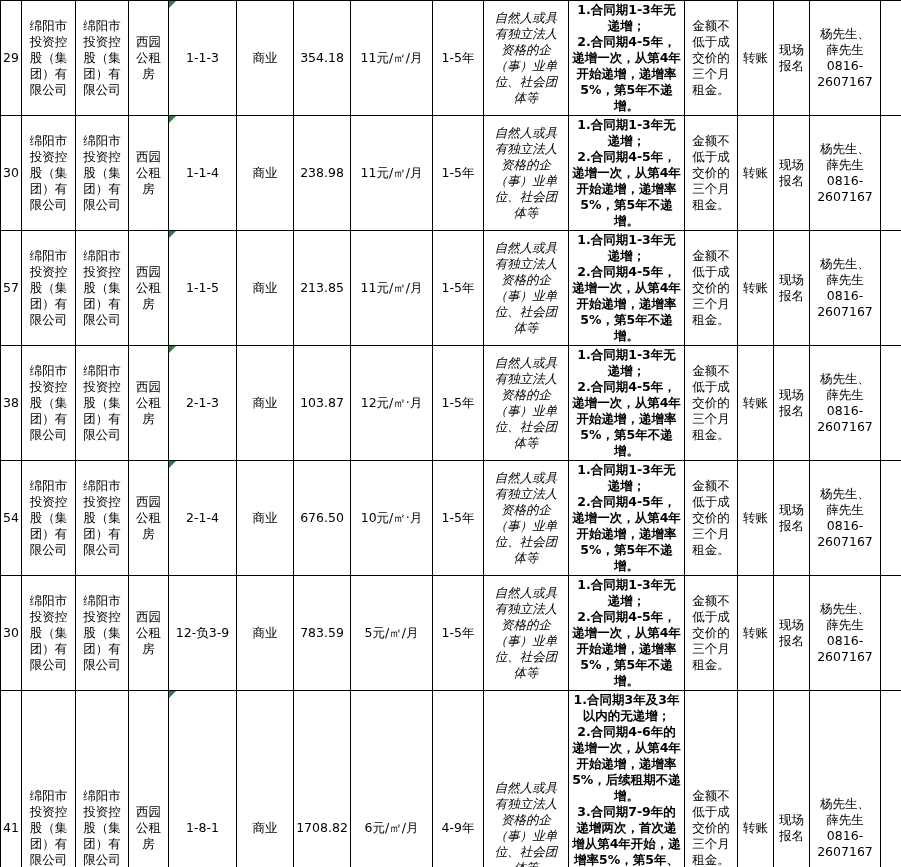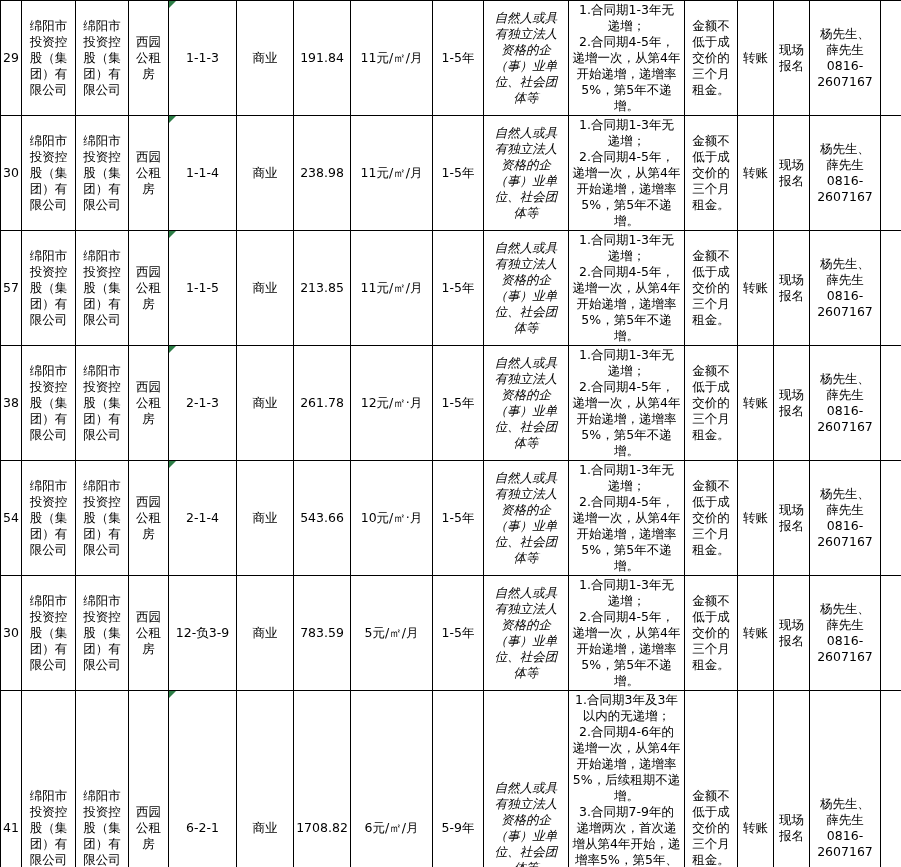--- a/index.html
+++ b/index.html
@@ -29,21 +29,21 @@
     word-break: break-all;
   }
   tbody tr:nth-child(1) { height: 98px; }
   tbody tr:nth-child(2) { height: 102px; }
   tbody tr:nth-child(3) { height: 98px; }
   tbody tr:nth-child(4) { height: 102px; }
   tbody tr:nth-child(5) { height: 100px; }
   tbody tr:nth-child(6) { height: 100px; }
   tbody tr:nth-child(7) { height: 265px; }
   tbody tr:last-child td { border-bottom: 2px solid #000000; }
-  td.cell-esc { font-size: 12px; line-height: 16px; text-align: left; padding-left: 3px; padding-right: 1px; }
+  td.cell-esc { font-size: 12px; line-height: 16px; text-align: left; padding-left: 3px; padding-right: 1px; font-weight: bold; }
   td.cell-elig { text-align: left; padding-left: 5px; line-height: 16px; font-style: italic; }
   .marker {
     position: absolute;
     top: 0;
     left: 0;
     width: 0;
     height: 0;
     border-top: 7px solid #2d7d46;
     border-right: 7px solid transparent;
   }
@@ -82,21 +82,21 @@
     <td><span>绵阳市
 投资控
 股（集
 团）有
 限公司</span></td>
     <td><span>西园
 公租
 房</span></td>
     <td><span class="marker" style="border-top-color: rgb(45, 125, 70);"></span><span>1-1-3</span></td>
     <td><span>商业</span></td>
-    <td><span>191.84</span></td>
+    <td><span>354.18</span></td>
     <td><span>11元/㎡/月</span></td>
     <td><span>1-5年</span></td>
     <td class="cell-elig"><span>自然人或具
 有独立法人
 资格的企
 （事）业单
 位、社会团
 体等</span></td>
     <td class="cell-esc"><span>1.合同期1-3年无
 递增；
@@ -220,21 +220,21 @@
     <td><span>绵阳市
 投资控
 股（集
 团）有
 限公司</span></td>
     <td><span>西园
 公租
 房</span></td>
     <td><span class="marker" style="border-top-color: rgb(45, 125, 70);"></span><span>2-1-3</span></td>
     <td><span>商业</span></td>
-    <td><span>261.78</span></td>
+    <td><span>103.87</span></td>
     <td><span>12元/㎡·月</span></td>
     <td><span>1-5年</span></td>
     <td class="cell-elig"><span>自然人或具
 有独立法人
 资格的企
 （事）业单
 位、社会团
 体等</span></td>
     <td class="cell-esc"><span>1.合同期1-3年无
 递增；
@@ -266,21 +266,21 @@
     <td><span>绵阳市
 投资控
 股（集
 团）有
 限公司</span></td>
     <td><span>西园
 公租
 房</span></td>
     <td><span class="marker" style="border-top-color: rgb(45, 125, 70);"></span><span>2-1-4</span></td>
     <td><span>商业</span></td>
-    <td><span>543.66</span></td>
+    <td><span>676.50</span></td>
     <td><span>10元/㎡·月</span></td>
     <td><span>1-5年</span></td>
     <td class="cell-elig"><span>自然人或具
 有独立法人
 资格的企
 （事）业单
 位、社会团
 体等</span></td>
     <td class="cell-esc"><span>1.合同期1-3年无
 递增；
@@ -356,25 +356,25 @@
 团）有
 限公司</span></td>
     <td><span>绵阳市
 投资控
 股（集
 团）有
 限公司</span></td>
     <td><span>西园
 公租
 房</span></td>
-    <td><span class="marker" style="border-top-color: rgb(45, 125, 70);"></span><span>6-2-1</span></td>
+    <td><span class="marker" style="border-top-color: rgb(45, 125, 70);"></span><span>1-8-1</span></td>
     <td><span>商业</span></td>
     <td><span>1708.82</span></td>
     <td><span>6元/㎡/月</span></td>
-    <td><span>5-9年</span></td>
+    <td><span>4-9年</span></td>
     <td class="cell-elig"><span>自然人或具
 有独立法人
 资格的企
 （事）业单
 位、社会团
 体等</span></td>
     <td class="cell-esc"><span>1.合同期3年及3年
 以内的无递增；
 2.合同期4-6年的
 递增一次，从第4年

